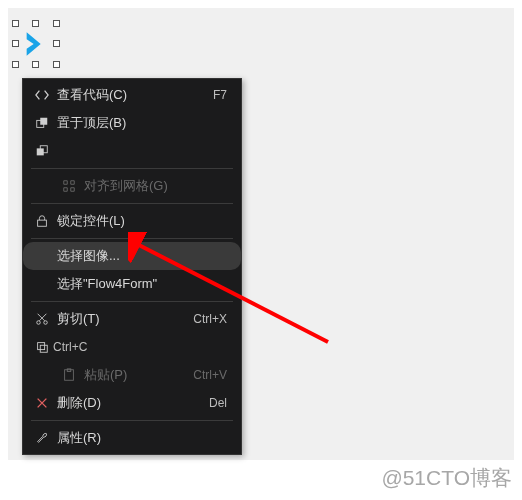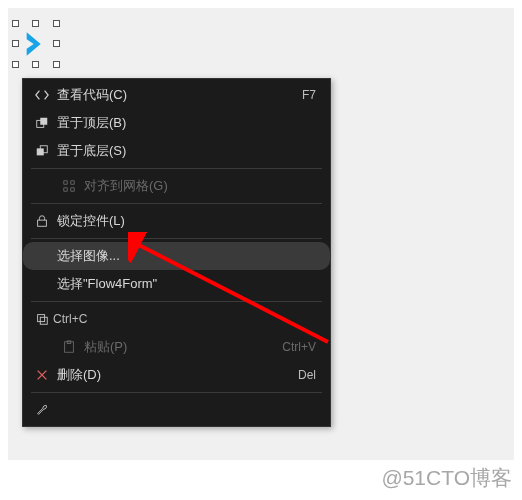--- a/index.html
+++ b/index.html
@@ -44,21 +44,21 @@
   .h-ml { left: 0; top: 20px; }
   .h-mr { right: 0; top: 20px; }
   .h-bl { left: 0; bottom: 0; }
   .h-bm { left: 20px; bottom: 0; }
   .h-br { right: 0; bottom: 0; }
 
   .context-menu {
     position: absolute;
     left: 14px;
     top: 70px;
-    width: 309px;
+    width: 220px;
     background: #1b1b1c;
     color: #d8d8d8;
     font-size: 13px;
     box-shadow: 2px 2px 6px rgba(0,0,0,0.3);
     border: 1px solid #333;
     padding: 2px 0;
   }
   .menu-item {
     display: flex;
     align-items: center;
@@ -145,21 +145,20 @@
       <span class="menu-label">置于顶层(B)</span>
     </div>
 
     <div class="menu-item">
       <span class="menu-icon">
         <svg width="14" height="14" viewBox="0 0 16 16">
             <rect x="6" y="2" width="8" height="8" fill="none" stroke="#cfcfcf"></rect>
             <rect x="2" y="5" width="8" height="8" fill="#cfcfcf"></rect>
           </svg>
       </span>
-      <span class="menu-label">置于底层(S)</span>
     </div>
 
     <div class="menu-sep"></div>
 
     <div class="menu-item disabled">
       <span class="menu-icon">
         <svg width="14" height="14" viewBox="0 0 16 16">
             <path d="M2 2h4v4H2zM10 2h4v4h-4zM2 10h4v4H2zM10 10h4v4h-4z" stroke="#6a6a6a" fill="none"></path>
           </svg>
       </span>
@@ -185,20 +184,31 @@
       <span class="menu-label">选择图像...</span>
     </div>
 
     <div class="menu-item">
       <span class="menu-icon"></span>
       <span class="menu-label">选择"Flow4Form"</span>
     </div>
 
     <div class="menu-sep"></div>
 
+    <div class="menu-item">
+      <span class="menu-icon">
+        <svg width="14" height="14" viewBox="0 0 16 16">
+            <circle cx="4" cy="12" r="2" stroke="#cfcfcf" fill="none"></circle>
+            <circle cx="12" cy="12" r="2" stroke="#cfcfcf" fill="none"></circle>
+            <path d="M5 10L13 2M11 10L3 2" stroke="#cfcfcf"></path>
+          </svg>
+      </span>
+      <span class="menu-label">剪切(T)</span>
+      <span class="menu-shortcut">Ctrl+X</span>
+    </div>
 
     <div class="menu-item">
       <span class="menu-icon">
         <svg width="14" height="14" viewBox="0 0 16 16">
             <rect x="3" y="3" width="8" height="8" stroke="#cfcfcf" fill="none"></rect>
             <rect x="6" y="6" width="8" height="8" stroke="#cfcfcf" fill="none"></rect>
           </svg>
       </span>
       <span class="menu-shortcut">Ctrl+C</span>
     </div>
@@ -225,20 +235,21 @@
     </div>
 
     <div class="menu-sep"></div>
 
     <div class="menu-item">
       <span class="menu-icon">
         <svg width="14" height="14" viewBox="0 0 16 16">
             <path d="M13 3a3 3 0 00-4 3L3 12l1 1 6-6a3 3 0 003-4z" stroke="#cfcfcf" fill="none"></path>
           </svg>
       </span>
+      <span class="menu-label">属性(R)</span>
     </div>
 
   </div>
 
   <span class="arrow-annot">
     <svg width="210" height="120" viewBox="0 0 210 120">
       <defs>
         <marker id="ah" markerWidth="12" markerHeight="10" refX="2" refY="5" orient="auto">
           <path d="M0 0 L12 5 L0 10 Z" fill="#ff0000"></path>
         </marker>

